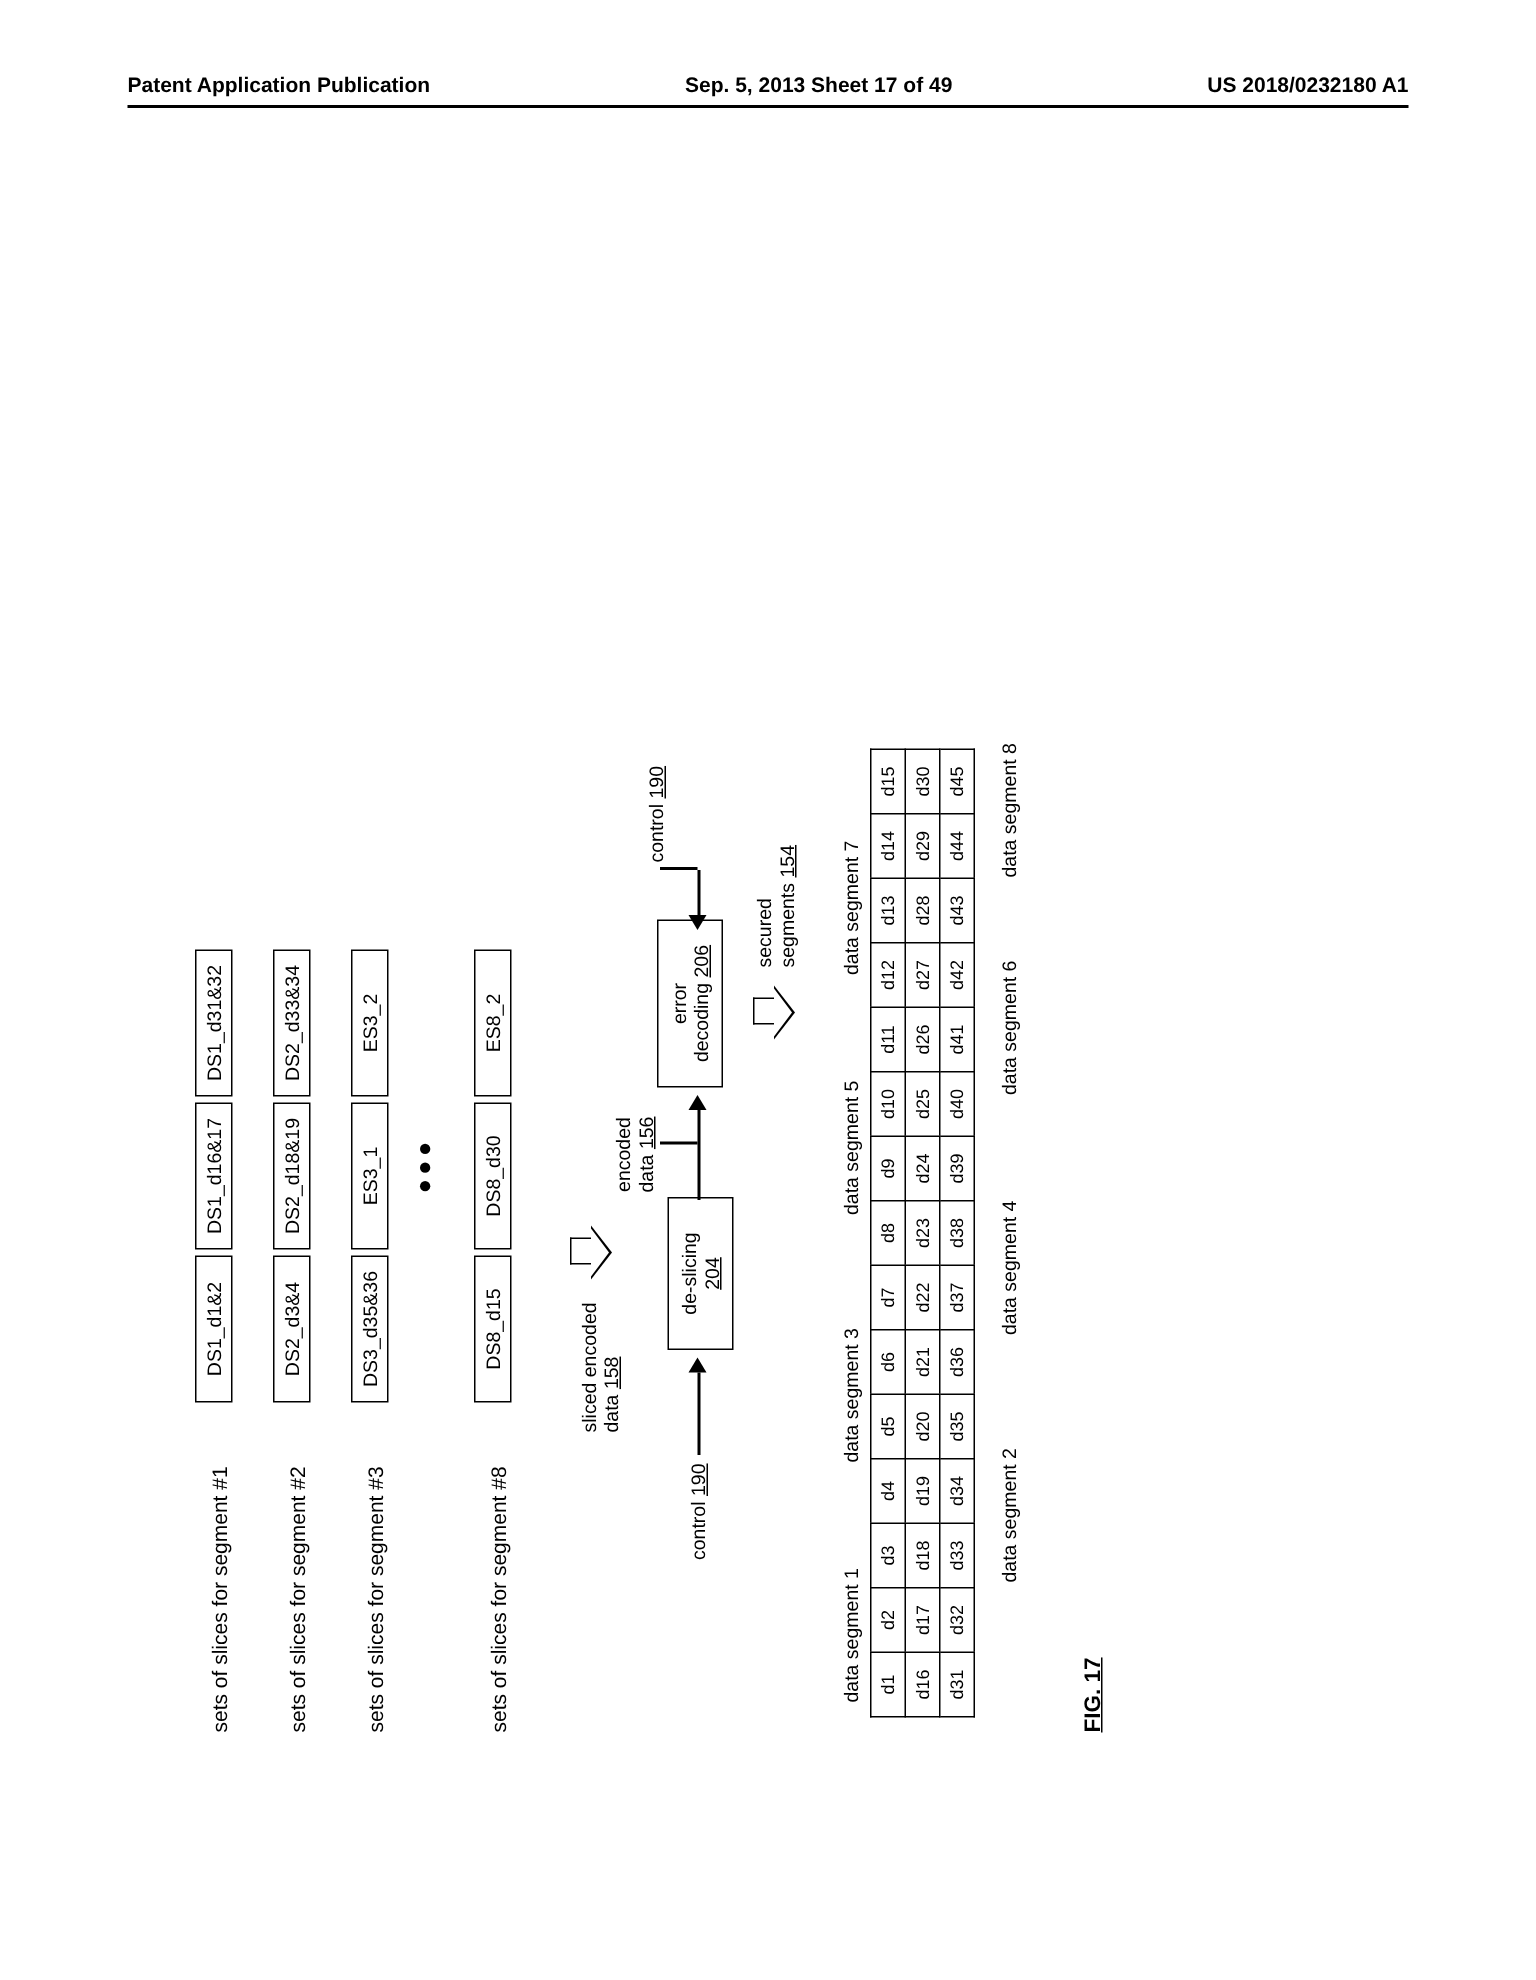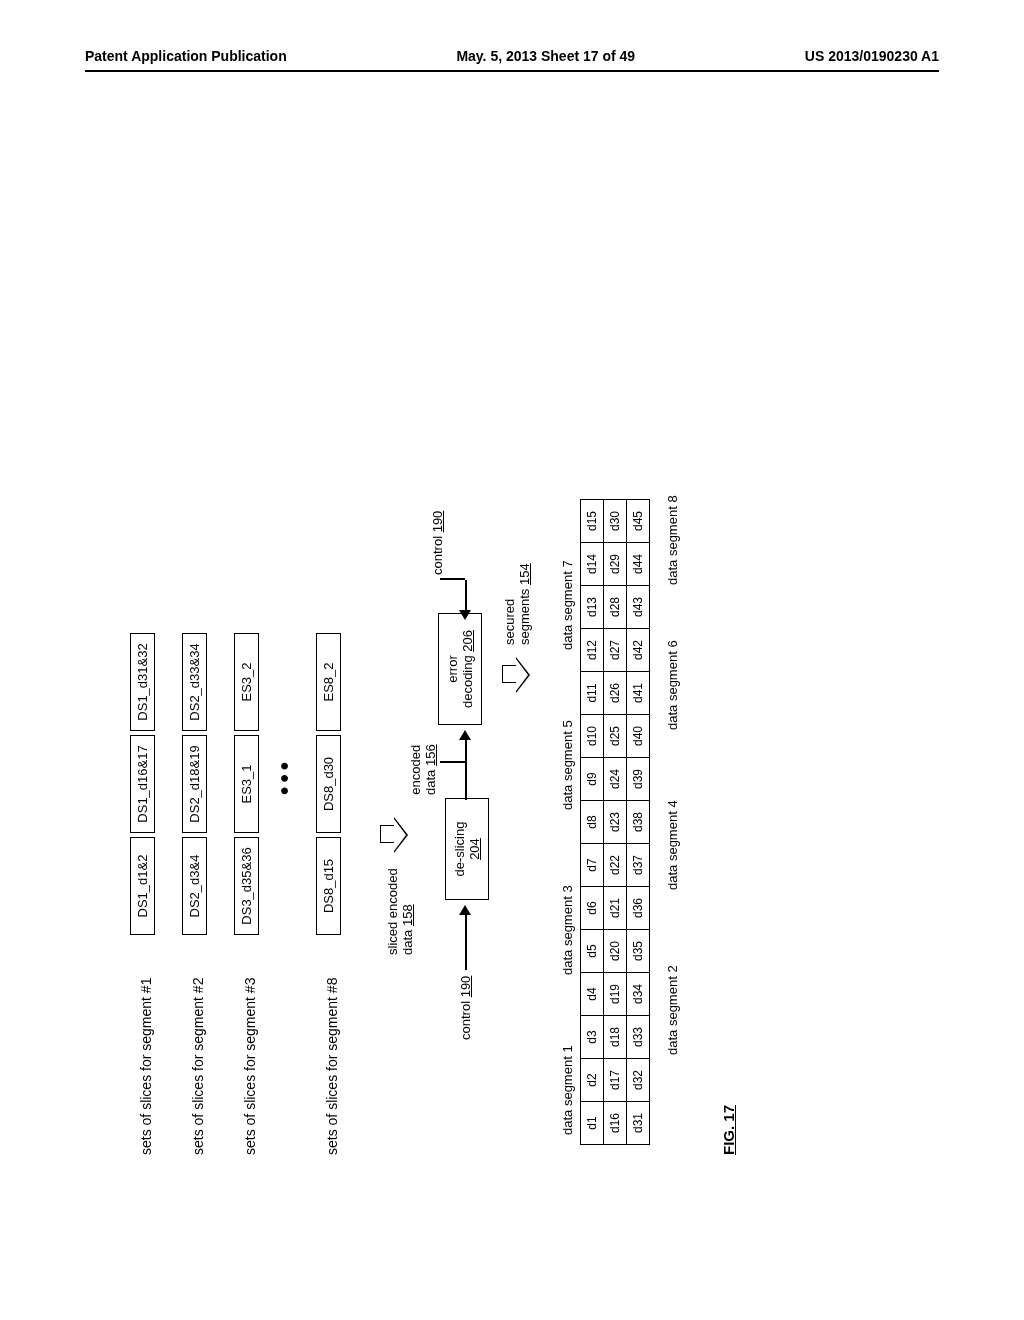--- a/index.html
+++ b/index.html
@@ -161,22 +161,22 @@
   }
   .underline {
     text-decoration: underline;
   }
 </style>
 </head>
 <body>
 
 <div class="header">
   <span>Patent Application Publication</span>
-  <span>May. 5, 2013  Sheet 17 of 49</span>
-  <span>US 2013/0190230 A1</span>
+  <span>Sep. 5, 2013  Sheet 17 of 49</span>
+  <span>US 2018/0232180 A1</span>
 </div>
 <div class="header-line"></div>
 
 <div class="figure-area">
 <div class="inner">
 
   <div class="slices-label" style="left:0;top:8px;">sets of slices for segment #1</div>
   <div class="slice-row" style="left:220px;top:0;">
     <div class="slice-cell">DS1_d1&amp;2</div>
     <div class="slice-cell">DS1_d16&amp;17</div>

